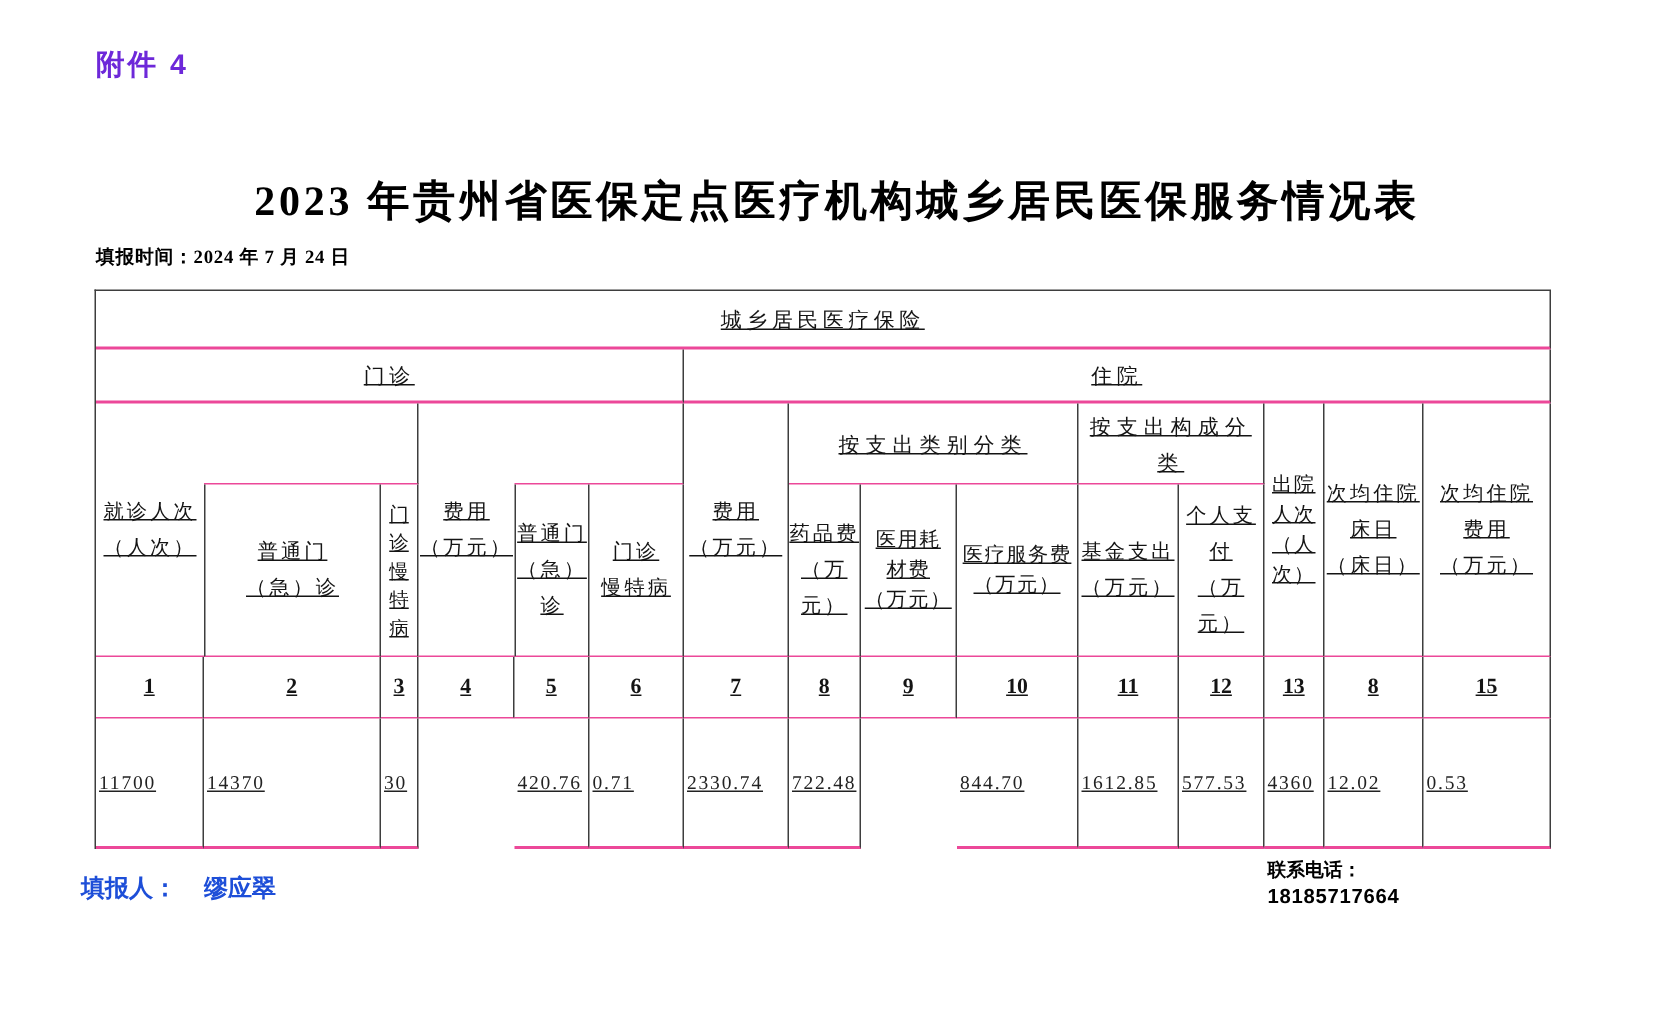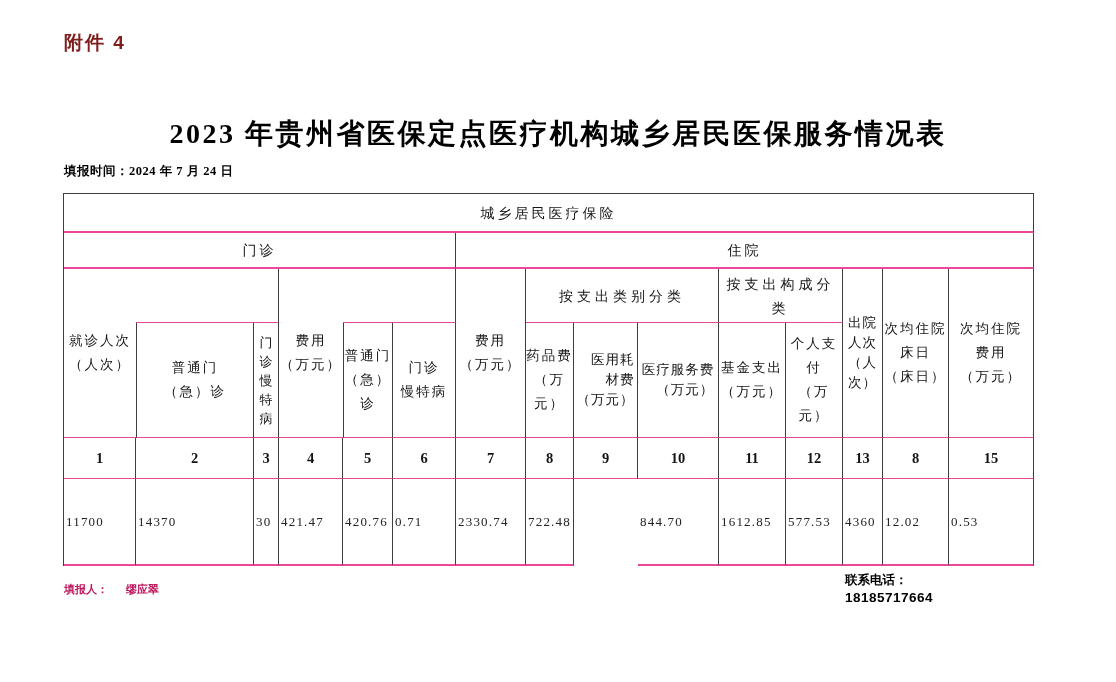--- a/index.html
+++ b/index.html
@@ -7,21 +7,21 @@
   body {
     position:relative;
     width:1116px; height:682px;
     overflow:hidden;
     font-family:"Liberation Sans", sans-serif;
     color:#111;
   }
   .attachment {
     position:absolute; left:64px; top:30px;
     font-family:"Liberation Sans", sans-serif;
-    font-size:19px; font-weight:700; letter-spacing:2px; color:#7f1d1d;
+    font-size:19px; font-weight:700; letter-spacing:2px; color:#6d28d9;
   }
   .doc-title {
     position:absolute; left:0; right:0; top:115px;
     text-align:center;
     font-family:"Liberation Serif", serif;
     font-size:28px; font-weight:700; letter-spacing:2.5px; color:#000;
   }
   .report-time {
     position:absolute; left:64px; top:163px;
     font-family:"Liberation Serif", serif;
@@ -39,43 +39,44 @@
   }
   .cell {
     border-right:1px solid #3e3e3e;
     border-bottom:1px solid #ec4899;
     display:flex; align-items:center; justify-content:center;
     text-align:center; white-space:pre-line;
     font-family:"Liberation Sans", sans-serif;
     font-size:13.5px; line-height:24px; letter-spacing:2px;
     color:#141414;
     overflow:hidden;
+    text-decoration:underline;
   }
   .heavy { border-bottom-width:2px; }
   .nbr   { border-right:none; }
   .bl    { border-left:1px solid #3e3e3e; }
   .grp   { letter-spacing:4px; font-size:14px; }
   .top-title { letter-spacing:3px; font-size:14px; }
   .vtext { line-height:19px; letter-spacing:0; font-size:13px; }
-  .tight { line-height:20px; letter-spacing:1px; padding:0 1px;text-align:right; }
+  .tight { line-height:20px; letter-spacing:1px; padding:0 1px; }
   .num {
     font-family:"Liberation Serif", serif;
     font-weight:700; font-size:14.5px; letter-spacing:0;
   }
   .val {
     justify-content:flex-start; text-align:left; padding-left:2px;
     font-family:"Liberation Serif", serif;
     font-size:13px; letter-spacing:1.2px; line-height:16px;
     border-bottom-width:2px; color:#222;
   }
   
   .preparer {
-    position:absolute; left:64px; top:582px;
+    position:absolute; left:54px; top:582px;
     font-family:"Liberation Serif", serif;
-    font-size:11px; font-weight:700; color:#be185d;
+    font-size:16px; font-weight:700; color:#1d4ed8;
   }
   .preparer .name { margin-left:18px; }
   .contact {
     position:absolute; left:845px; top:572px;
     font-family:"Liberation Serif", serif;
     font-size:12.5px; font-weight:700; color:#000;
   }
   .contact .phone {
     display:block; margin-top:1px;
     font-family:"Liberation Sans", sans-serif;
@@ -154,21 +155,20 @@
   <div class="cell num" style="grid-area:5/10/6/11">10</div>
   <div class="cell num" style="grid-area:5/11/6/12">11</div>
   <div class="cell num" style="grid-area:5/12/6/13">12</div>
   <div class="cell num" style="grid-area:5/13/6/14">13</div>
   <div class="cell num" style="grid-area:5/14/6/15">8</div>
   <div class="cell num" style="grid-area:5/15/6/16">15</div>
 
   <div class="cell val" style="grid-area:6/1/7/2">11700</div>
   <div class="cell val" style="grid-area:6/2/7/3">14370</div>
   <div class="cell val" style="grid-area:6/3/7/4">30</div>
-  <div class="cell val" style="grid-area:6/4/7/5">421.47</div>
   <div class="cell val" style="grid-area:6/5/7/6">420.76</div>
   <div class="cell val" style="grid-area:6/6/7/7">0.71</div>
   <div class="cell val" style="grid-area:6/7/7/8">2330.74</div>
   <div class="cell val" style="grid-area:6/8/7/9">722.48</div>
   <div class="cell val" style="grid-area:6/10/7/11">844.70</div>
   <div class="cell val" style="grid-area:6/11/7/12">1612.85</div>
   <div class="cell val" style="grid-area:6/12/7/13">577.53</div>
   <div class="cell val" style="grid-area:6/13/7/14">4360</div>
   <div class="cell val" style="grid-area:6/14/7/15">12.02</div>
   <div class="cell val" style="grid-area:6/15/7/16">0.53</div>

